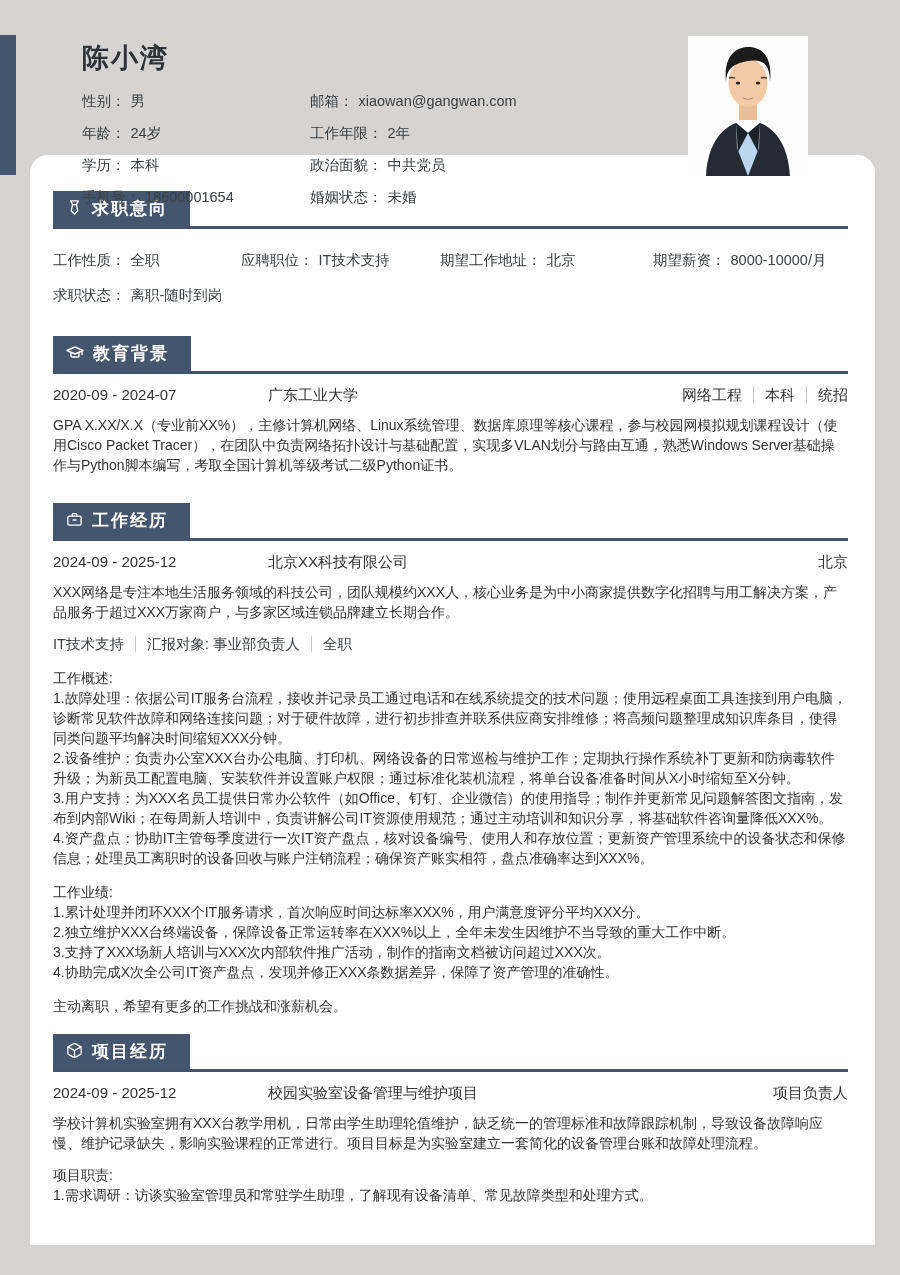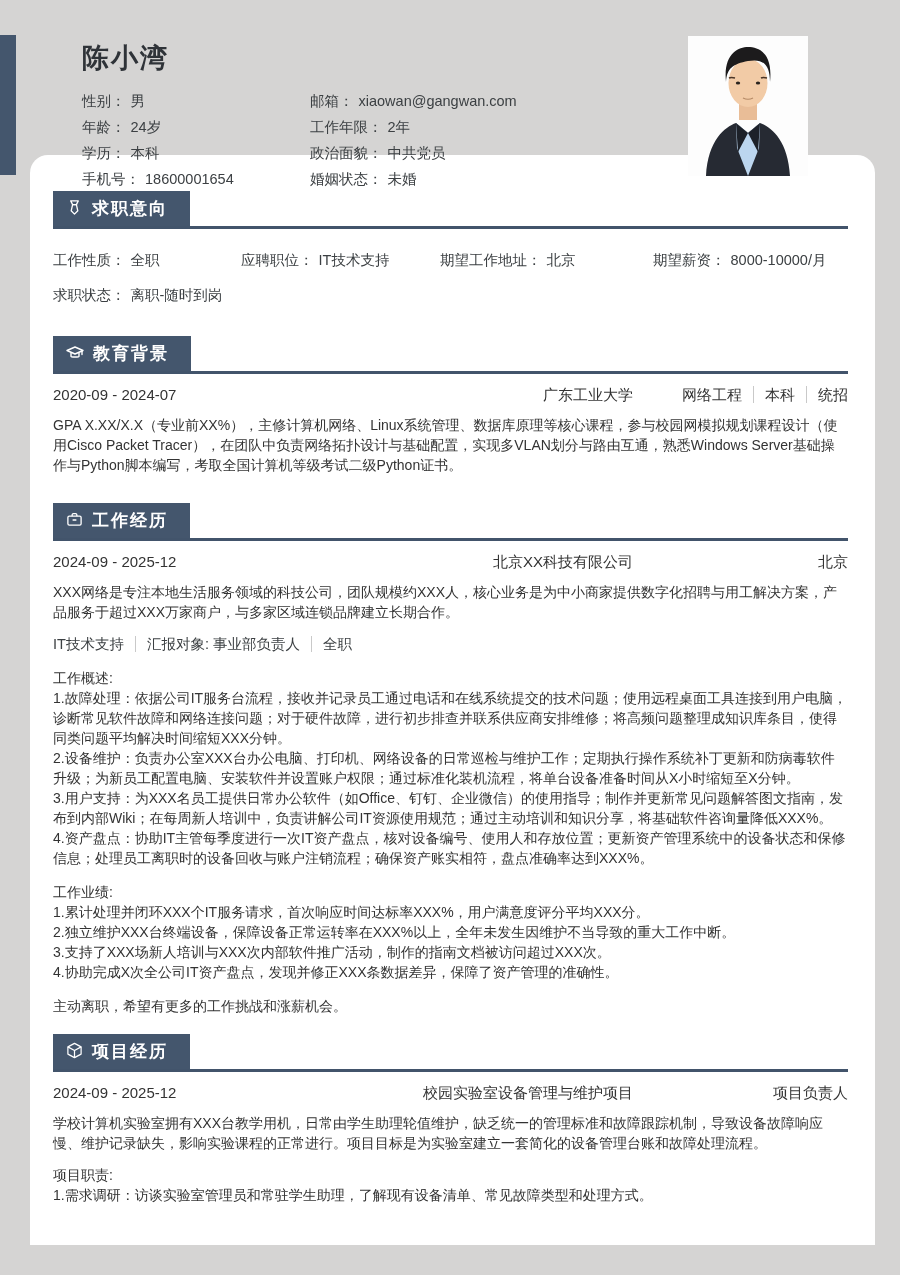--- a/index.html
+++ b/index.html
@@ -8,21 +8,21 @@
     background:#d5d4d3;
     font-family:"Liberation Sans","DejaVu Sans",sans-serif;
     color:#333;
     overflow:hidden;
   }
   
   .resume-header { position:relative; height:155px; }
   .accent-bar { position:absolute; left:0; top:35px; width:16px; height:140px; background:#44566d; }
   .header-inner { position:absolute; left:82px; top:40px; width:590px; }
   .name { font-size:27px; font-weight:bold; color:#2f3338; letter-spacing:2px; margin-bottom:17px; }
-  .info-grid { display:grid; grid-template-columns:228px auto; row-gap:9px; font-size:14.5px; color:#3c4043; }
+  .info-grid { display:grid; grid-template-columns:228px auto; row-gap:15px; font-size:14.5px; color:#3c4043; }
   .info-item { line-height:17px; white-space:nowrap; }
   .v { margin-left:5px; }
   .photo { position:absolute; left:688px; top:36px; width:120px; height:140px; display:block; }
   
   .card {
     margin-left:30px; width:845px; min-height:1068px;
     background:#ffffff; border-radius:18px 18px 0 0;
     padding:36px 27px 40px 23px;
   }
   
@@ -34,21 +34,21 @@
     padding:8px 22px 8px 13px; line-height:19px;
   }
   .sec-badge svg { flex:0 0 auto; }
   
   .ji-row1 { display:flex; margin-top:22px; font-size:14.5px; color:#3c4043; }
   .ji-row1 .f1 { width:188px; } .ji-row1 .f2 { width:199px; } .ji-row1 .f3 { width:213px; }
   .ji-row2 { margin-top:16px; margin-bottom:31px; font-size:14.5px; color:#3c4043; }
   
   .row3 { display:flex; align-items:baseline; margin-top:12px; font-size:15px; color:#333; }
   .row3 .left { width:215px; }
-  .row3 .mid { flex:1; text-align:right; }
+  .row3 .mid { flex:1; text-align:left; }
   .row3 .right { width:215px; text-align:right; }
   
   .meta span { padding-left:11px; }
   .meta span:first-child { padding-left:0; }
   .meta span.sep { border-left:1px solid #c9c9c9; margin-left:11px; }
   .pos-row { margin-top:13px; font-size:14.5px; color:#3c4043; }
   
   .para { margin-top:10px; font-size:14px; line-height:20px; color:#333; }
   .pline { font-size:14px; line-height:20px; color:#333; }
   .block-label { margin-top:14px; font-size:14px; line-height:20px; color:#333; }

